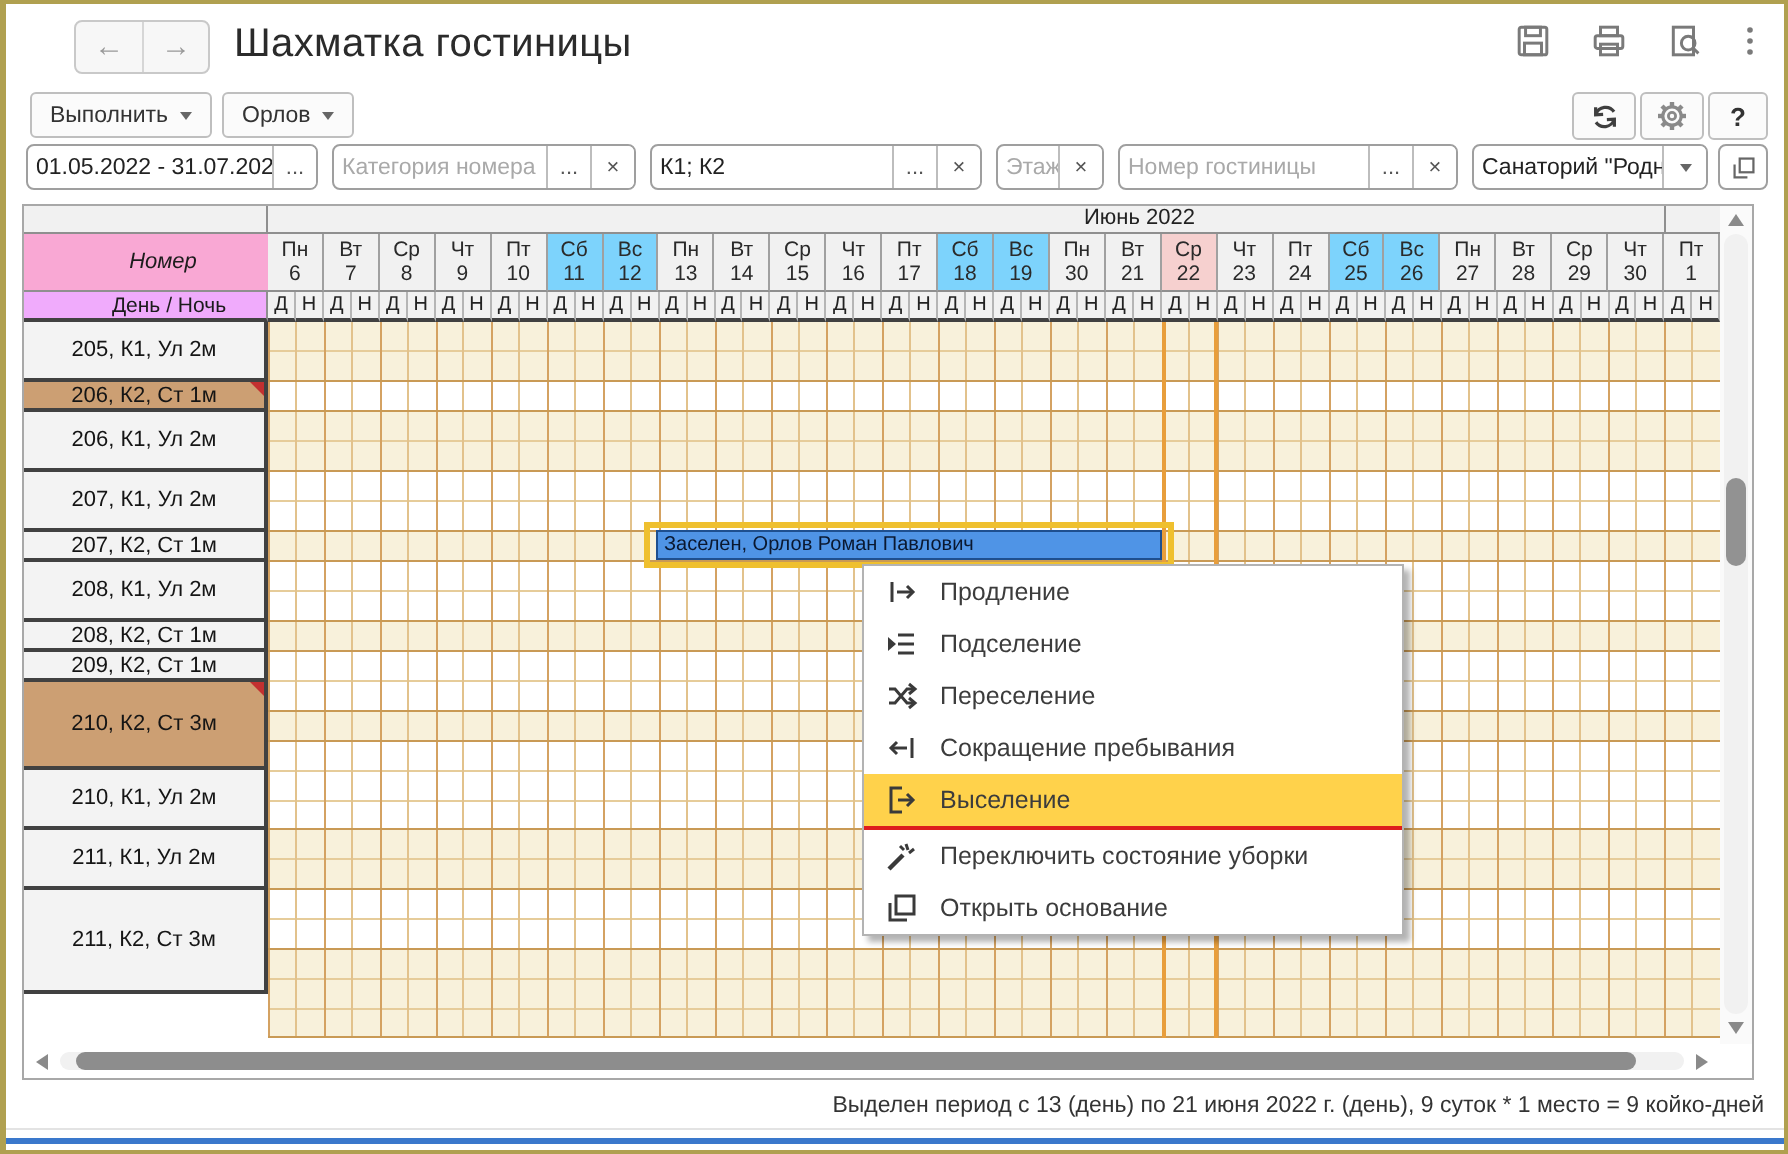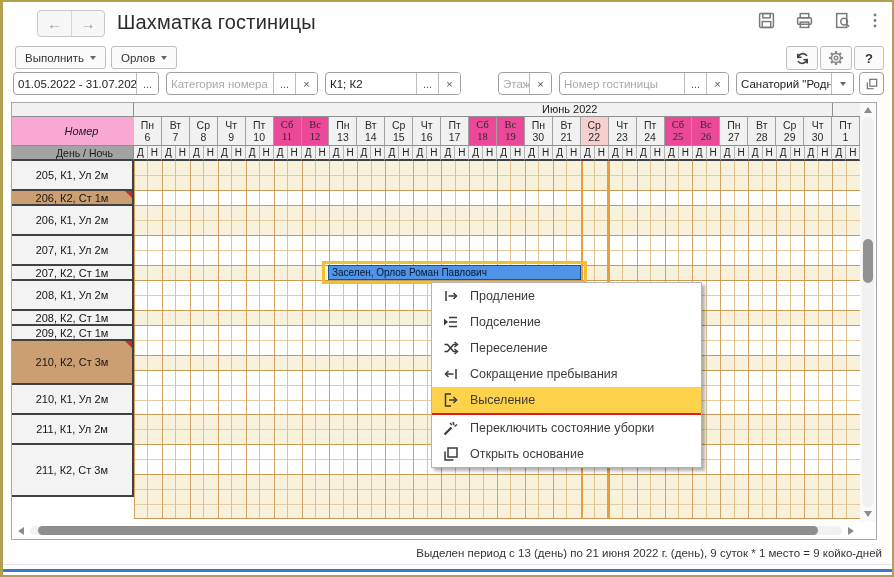--- a/index.html
+++ b/index.html
@@ -33,26 +33,26 @@
   .fbtn{ height:100%; min-width:22px; display:flex; align-items:center; justify-content:center;
          border-left:1px solid #bdbdbd; color:#555; font-size:11px; background:#fff; white-space:nowrap;}
   
   #board{ position:absolute; left:8px; top:100px; width:866px; height:438px; border:1px solid #a8a8a8; background:#fff; }
   .monthrow{ position:absolute; left:122px; top:0; width:726px; height:14px; background:#f1f1f1; border-bottom:1px solid #8f8f8f; }
   .monthlabel{ position:absolute; left:408px; top:0px; font-size:11px; color:#222; line-height:13px;}
   .monthdiv{ position:absolute; left:698px; top:0; width:1px; height:14px; background:#8f8f8f;}
   .cornerTop{ position:absolute; left:0; top:0; width:122px; height:14px; background:#f1f1f1; border-bottom:1px solid #8f8f8f; border-right:1px solid #8f8f8f;}
   .cornerRoom{ position:absolute; left:0; top:14px; width:140px; height:29px; background:#f9a8d4; border-bottom:1px solid #8f8f8f; border-right:1px solid #8f8f8f;
                display:flex; align-items:center; justify-content:center; font-size:11px; color:#1c1c1c;font-style:italic;}
-  .cornerDN{ position:absolute; left:0; top:43px; width:122px; height:15px; background:#a3a3a3; border-bottom:2px solid #414141; border-right:1px solid #8f8f8f;
+  .cornerDN{ position:absolute; left:0; top:43px; width:122px; height:15px; background:#f0abfc; border-bottom:2px solid #414141; border-right:1px solid #8f8f8f;
              display:flex; align-items:center; justify-content:center; font-size:10.5px; color:#1c1c1c;padding-left:24px;}
   #dayrow{ position:absolute; left:122px; top:14px; width:726px; height:29px; display:flex; }
   .daycell{ flex:1; background:#f1f1f1; border-right:1px solid #a0a0a0; border-bottom:1px solid #8f8f8f;
             display:flex; flex-direction:column; align-items:center; justify-content:center; font-size:10.5px; color:#2a2a2a; line-height:12px;}
-  .daycell.weekend{ background:#ec4899;font-family:Liberation Serif, serif; }
+  .daycell.weekend{ background:#7dd3fc; }
   .daycell.today{ background:#f6d0cf; }
   #dnrow{ position:absolute; left:122px; top:43px; width:726px; height:15px; display:flex;}
   .dncell{ flex:1; background:#f1f1f1; border-right:1px solid #b5b5b5; border-bottom:2px solid #414141;
            display:flex; align-items:center; justify-content:center; font-size:10px; color:#222;}
   
   #labels{ position:absolute; left:0; top:58px; width:122px; }
   .roomlabel{ position:relative; background:#f3f3f3; border-bottom:2px solid #414141; border-right:2px solid #414141;
               display:flex; align-items:center; justify-content:center; font-size:11px; color:#151515; }
   .roomlabel.tan{ background:#cc9f73; }
   .roomlabel.tan::after{ content:""; position:absolute; right:0; top:0; border-left:7px solid transparent; border-top:7px solid #c23030;}
@@ -175,21 +175,21 @@
   <div class="fbar">
     <div class="field" style="left:10px; width:146px;">
       <span class="val">01.05.2022 - 31.07.202</span>
       <span class="fbtn">...</span>
     </div>
     <div class="field" style="left:163px; width:152px;">
       <span class="val ph">Категория номера</span>
       <span class="fbtn">...</span>
       <span class="fbtn">×</span>
     </div>
-    <div class="field" style="left:322px; width:136px;">
+    <div class="field" style="left:322px; width:166px;">
       <span class="val">К1; К2</span>
       <span class="fbtn">...</span>
       <span class="fbtn">×</span>
     </div>
     <div class="field" style="left:495px; width:54px;">
       <span class="val ph">Этаж</span>
       <span class="fbtn">×</span>
     </div>
     <div class="field" style="left:556px; width:170px;">
       <span class="val ph">Номер гостиницы</span>

